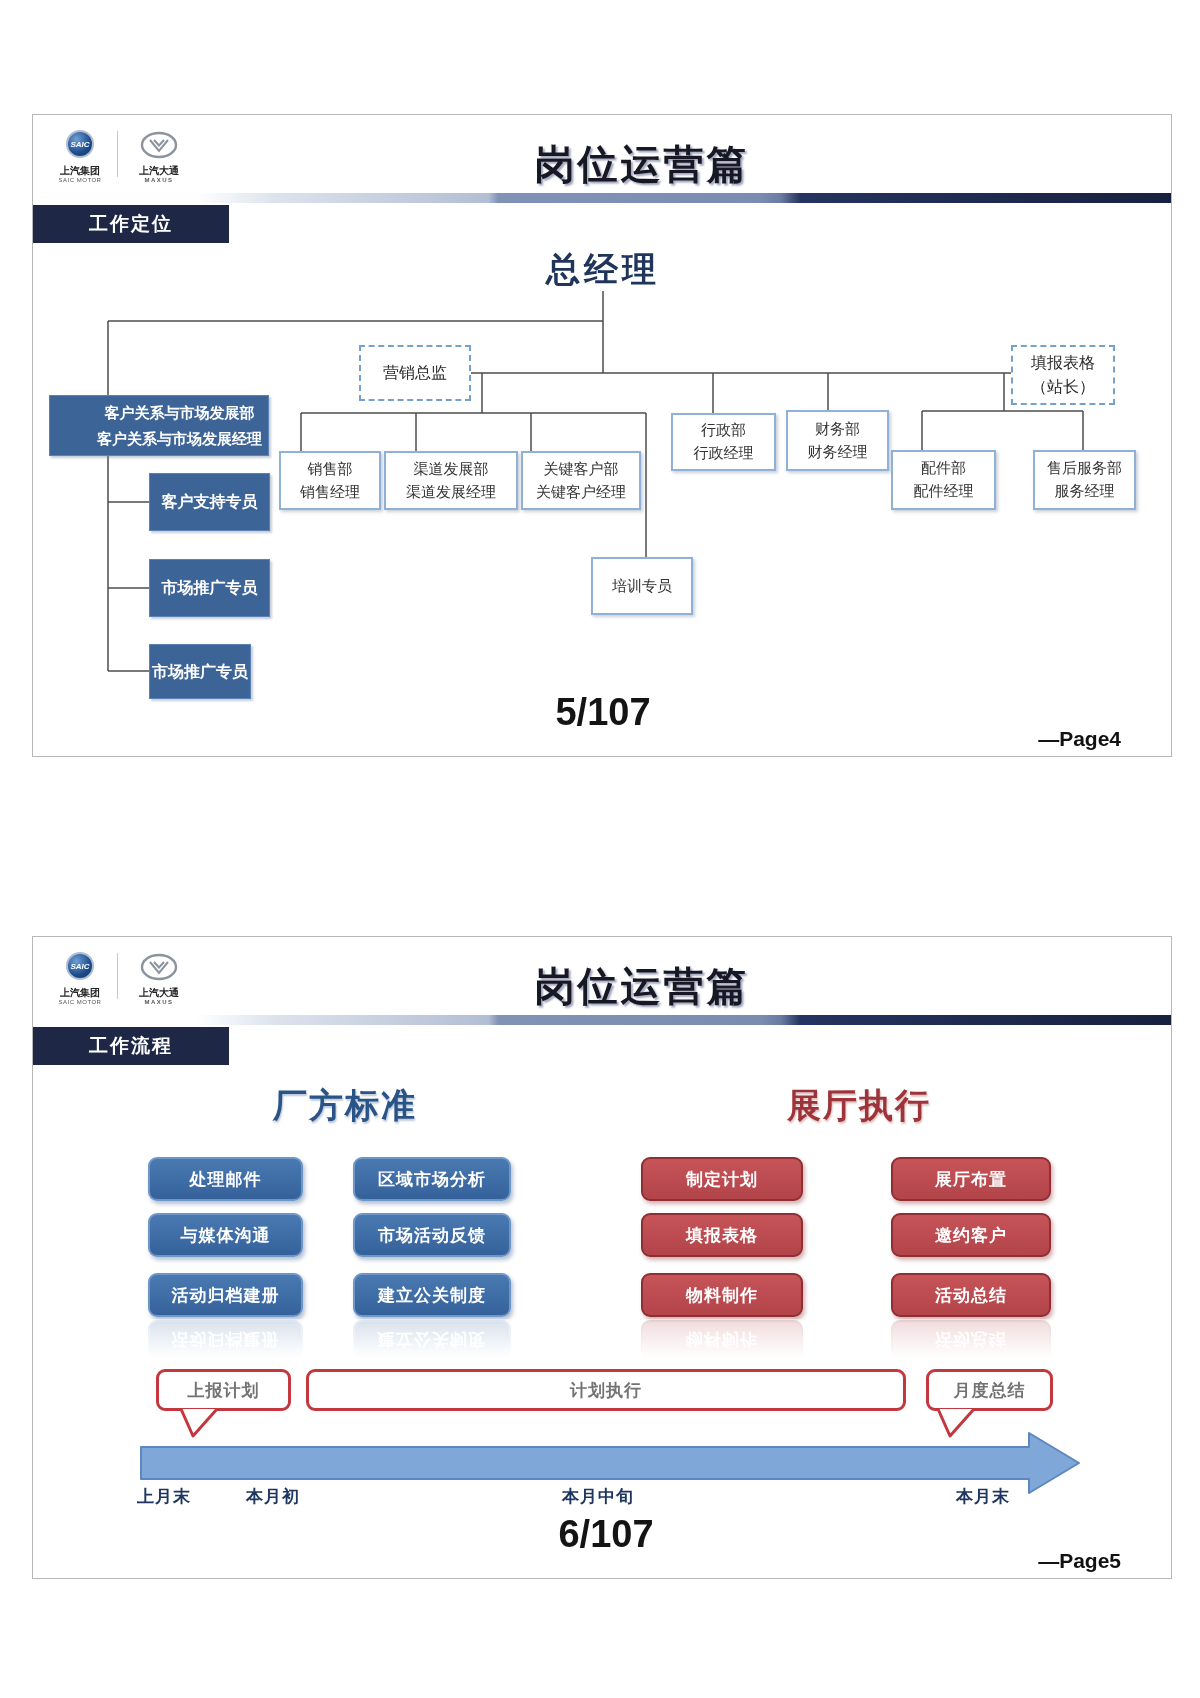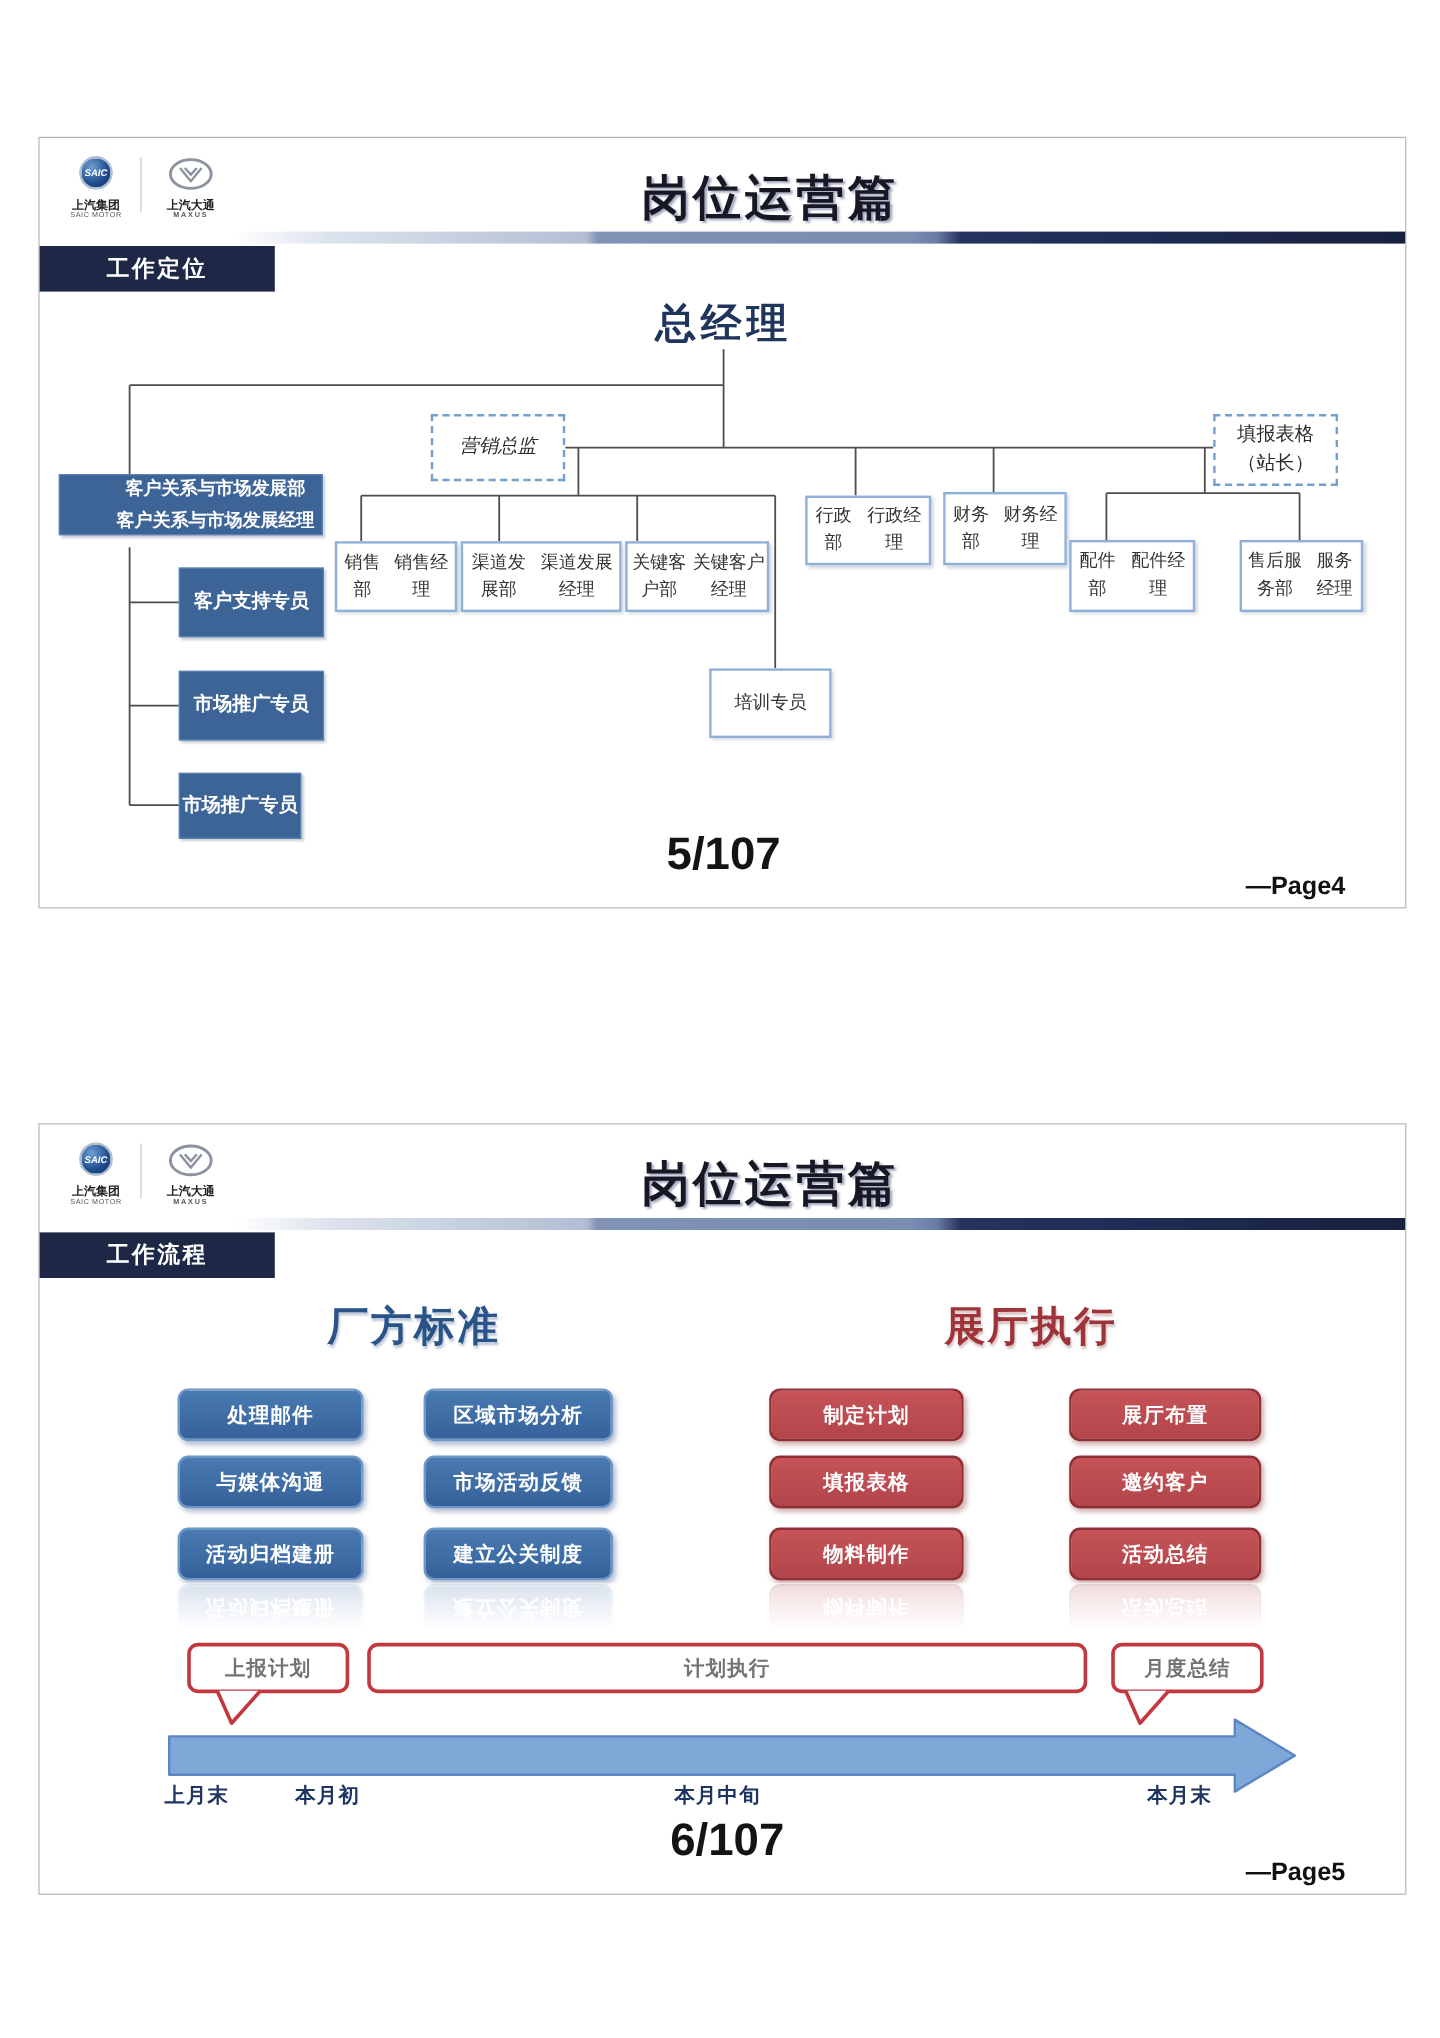--- a/index.html
+++ b/index.html
@@ -28,21 +28,21 @@
      background:linear-gradient(90deg,rgba(244,246,250,0) 0%,#dde3ed 8%,#b2bed4 30%,
         #8192b7 31%,#7b8cb1 58%,#697ba3 60%,#253360 62%,#17213f 100%);}
   .section-label{position:absolute;left:0;top:90px;width:196px;height:38px;background:#1e2746;
      color:#fff;font-size:19px;font-weight:bold;letter-spacing:2px;
      display:flex;align-items:center;justify-content:center;}
 
   
   .org-root{position:absolute;left:490px;top:132px;width:160px;text-align:center;
      font-size:34px;font-weight:bold;letter-spacing:4px;color:#20355c;}
   .obox{position:absolute;background:#fff;border:2px solid #8fb1d8;box-sizing:border-box;
-     display:flex;flex-direction:row;align-items:center;justify-content:center;
+     display:flex;flex-direction:column;align-items:center;justify-content:center;
      font-family:"Liberation Serif","DejaVu Serif",serif;
      font-size:15px;line-height:23px;color:#333;text-align:center;
      box-shadow:2px 2px 3px rgba(140,150,170,.45);}
   .dash{position:absolute;background:#fff;border:2px dashed #74a0cf;box-sizing:border-box;
      display:flex;flex-direction:column;align-items:center;justify-content:center;
      font-family:"Liberation Serif","DejaVu Serif",serif;
      font-size:16px;line-height:24px;color:#2b2b2b;text-align:center;}
   .dbox{position:absolute;background:#3d6497;border:1px solid #5b82b4;box-sizing:border-box;
      display:flex;flex-direction:column;align-items:center;justify-content:center;
      font-size:15px;line-height:26px;color:#fff;font-weight:bold;text-align:center;
@@ -119,29 +119,29 @@
         <line x1="795" y1="258" x2="795" y2="295"></line>
         <line x1="971" y1="258" x2="971" y2="296"></line>
         <line x1="889" y1="296" x2="1050" y2="296"></line>
         <line x1="889" y1="296" x2="889" y2="335"></line>
         <line x1="1050" y1="296" x2="1050" y2="335"></line>
       </g>
     </svg>
 
     <div class="org-root">总经理</div>
 
-    <div class="dash" style="left:326px;top:230px;width:112px;height:56px;font-style:italic;">
+    <div class="dash" style="left:326px;top:230px;width:112px;height:56px;">
       <div>营销总监</div>
     </div>
     <div class="dash" style="left:978px;top:230px;width:104px;height:60px;">
       <div>填报表格</div>
       <div>（站长）</div>
     </div>
 
-    <div class="dbox" style="left:16px;top:280px;width:220px;height:51px;padding-left:41px;">
+    <div class="dbox" style="left:16px;top:280px;width:220px;height:61px;padding-left:41px;">
       <div>客户关系与市场发展部</div>
       <div>客户关系与市场发展经理</div>
     </div>
     <div class="dbox" style="left:116px;top:358px;width:121px;height:58px;font-size:16px;">
       <div>客户支持专员</div>
     </div>
     <div class="dbox" style="left:116px;top:444px;width:121px;height:58px;font-size:16px;">
       <div>市场推广专员</div>
     </div>
     <div class="dbox" style="left:116px;top:529px;width:102px;height:55px;font-size:16px;">

